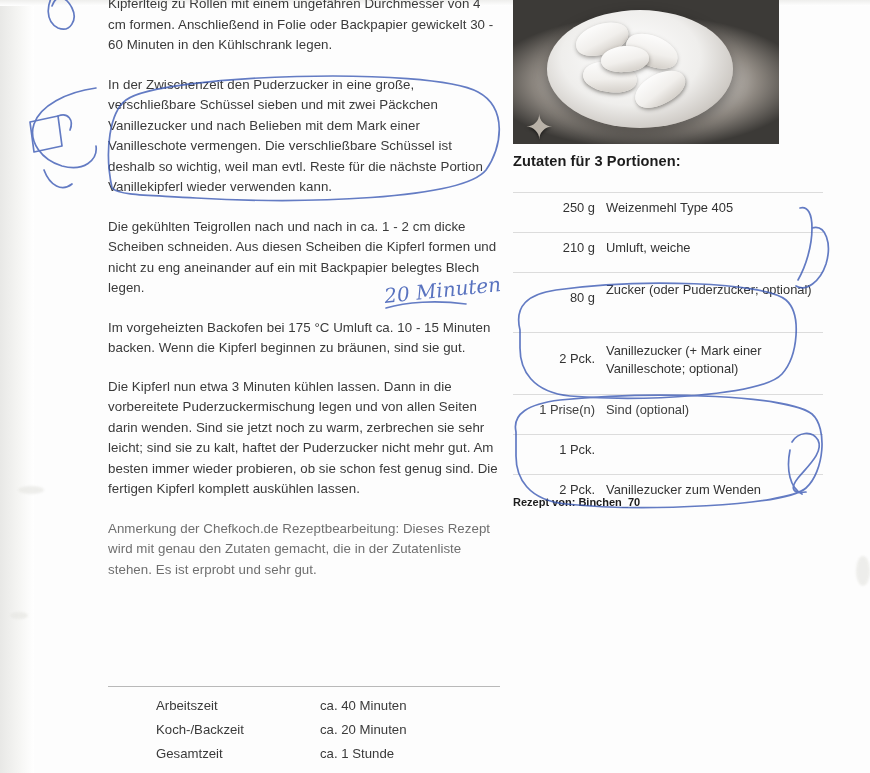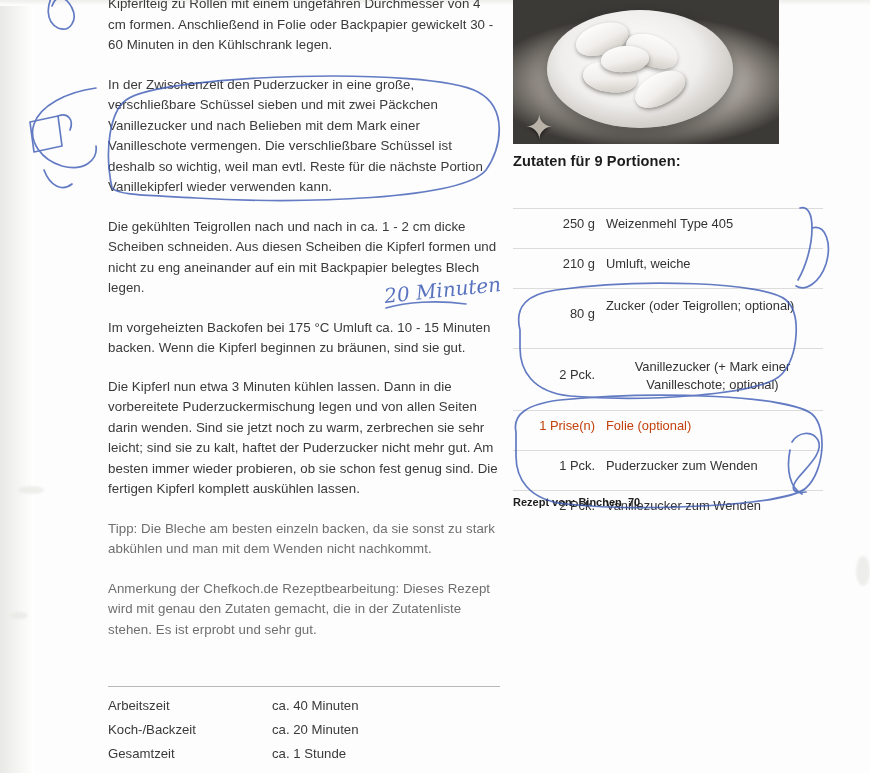--- a/index.html
+++ b/index.html
@@ -68,21 +68,21 @@
     width: 392px;
     border-top: 1px solid #b9b9b9;
     padding-top: 7px;
   }
   #time-table .trow {
     display: flex;
     font-size: 13.2px;
     line-height: 24px;
     color: #3a3a3a;
   }
-  #time-table .tlabel { width: 128px; }
+  #time-table .tlabel { width: 128px; margin-left: 48px; }
   #time-table .tval { flex: 1; margin-left: 36px; }
 
   
   #photo {
     position: absolute;
     left: 513px;
     top: -4px;
     width: 266px;
     height: 148px;
     overflow: hidden;
@@ -139,21 +139,21 @@
     top: 496px;
     font-size: 11px;
     font-weight: bold;
     color: #1d1d1d;
   }
 
   
   #ingredients {
     position: absolute;
     left: 513px;
-    top: 208px;
+    top: 192px;
     width: 310px;
   }
   .ing-row {
     display: flex;
     align-items: flex-start;
     min-height: 28px;
     border-bottom: 1px solid #dcdcdc;
     padding: 6px 0 5px 0;
     font-size: 12.9px;
     line-height: 18px;
@@ -164,24 +164,23 @@
     width: 82px;
     text-align: right;
     padding-right: 11px;
     color: #333;
     white-space: nowrap;
     flex: 0 0 82px;
   }
   .ing-name {
     color: #333;
     padding-right: 4px;
-    text-align: center;
   }
   .ing-row.muted .ing-qty,
-  .ing-row.muted .ing-name { color: #c2410c; }
+  .ing-row.muted .ing-name { color: #404040; }
 
   
   #pen {
     position: absolute;
     inset: 0;
     pointer-events: none;
   }
   .hand-note {
     position: absolute;
     color: #3d5bb5;
@@ -202,21 +201,20 @@
   <div class="scan-smudge" style="left:10px; top:612px; width:18px; height:7px;"></div>
   <div class="scan-smudge" style="left:856px; top:556px; width:14px; height:30px;"></div>
 </div>
 
 <div id="text-col">
   <p class="para">Kipferlteig zu Rollen mit einem ungefähren Durchmesser von 4 cm formen. Anschließend in Folie oder Backpapier gewickelt 30 - 60 Minuten in den Kühlschrank legen.</p>
   <p class="para">In der Zwischenzeit den Puderzucker in eine große, verschließbare Schüssel sieben und mit zwei Päckchen Vanillezucker und nach Belieben mit dem Mark einer Vanilleschote vermengen. Die verschließbare Schüssel ist deshalb so wichtig, weil man evtl. Reste für die nächste Portion Vanillekipferl wieder verwenden kann.</p>
   <p class="para">Die gekühlten Teigrollen nach und nach in ca. 1 - 2 cm dicke Scheiben schneiden. Aus diesen Scheiben die Kipferl formen und nicht zu eng aneinander auf ein mit Backpapier belegtes Blech legen.</p>
   <p class="para" style="margin-bottom:18px">Im vorgeheizten Backofen bei 175 °C Umluft ca. 10 - 15 Minuten backen. Wenn die Kipferl beginnen zu bräunen, sind sie gut.</p>
   <p class="para">Die Kipferl nun etwa 3 Minuten kühlen lassen. Dann in die vorbereitete Puderzuckermischung legen und von allen Seiten darin wenden. Sind sie jetzt noch zu warm, zerbrechen sie sehr leicht; sind sie zu kalt, haftet der Puderzucker nicht mehr gut. Am besten immer wieder probieren, ob sie schon fest genug sind. Die fertigen Kipferl komplett auskühlen lassen.</p>
-  <p class="para semi">Tipp: Die Bleche am besten einzeln backen, da sie sonst zu stark abkühlen und man mit dem Wenden nicht nachkommt.</p>
   <p class="para semi">Anmerkung der Chefkoch.de Rezeptbearbeitung: Dieses Rezept wird mit genau den Zutaten gemacht, die in der Zutatenliste stehen. Es ist erprobt und sehr gut.</p>
 </div>
 
 <div id="time-table">
   <div class="trow">
     <div class="tlabel">Arbeitszeit</div>
     <div class="tval">ca. 40 Minuten</div>
   </div>
   <div class="trow">
     <div class="tlabel">Koch-/Backzeit</div>
@@ -234,46 +232,45 @@
   <div class="crescent" style="left:62px; top:28px; transform:rotate(-18deg);"></div>
   <div class="crescent" style="left:112px; top:40px; transform:rotate(22deg);"></div>
   <div class="crescent" style="left:70px; top:66px; transform:rotate(8deg);"></div>
   <div class="crescent" style="left:120px; top:78px; transform:rotate(-28deg);"></div>
   <div class="crescent" style="left:88px; top:50px; transform:rotate(-4deg); width:48px; height:26px;"></div>
   <div class="star">
       <span>✦</span>
     </div>
 </div>
 
-<div id="ingredients-title" class="section-head">Zutaten für 9 Portionen:</div>
+<div id="ingredients-title" class="section-head">Zutaten für 3 Portionen:</div>
 
 <div id="ingredients">
   <div class="ing-row">
     <div class="ing-qty">250 g</div>
     <div class="ing-name">Weizenmehl Type 405</div>
   </div>
   <div class="ing-row">
     <div class="ing-qty">210 g</div>
     <div class="ing-name">Umluft, weiche</div>
   </div>
   <div class="ing-row" style="min-height:48px">
     <div class="ing-qty" style="padding-top:10px">80 g</div>
-    <div class="ing-name" style="padding-top:2px">Zucker (oder Teigrollen; optional)</div>
+    <div class="ing-name" style="padding-top:2px">Zucker (oder Puderzucker; optional)</div>
   </div>
   <div class="ing-row" style="min-height:50px">
     <div class="ing-qty" style="padding-top:11px">2 Pck.</div>
     <div class="ing-name" style="padding-top:3px">Vanillezucker (+ Mark einer Vanilleschote; optional)</div>
   </div>
   <div class="ing-row muted">
     <div class="ing-qty">1 Prise(n)</div>
-    <div class="ing-name">Folie (optional)</div>
+    <div class="ing-name">Sind (optional)</div>
   </div>
   <div class="ing-row">
     <div class="ing-qty">1 Pck.</div>
-    <div class="ing-name">Puderzucker zum Wenden</div>
   </div>
   <div class="ing-row last">
     <div class="ing-qty">2 Pck.</div>
     <div class="ing-name">Vanillezucker zum Wenden</div>
   </div>
 </div>
 
 <div id="author-line">Rezept von: Binchen_70</div>
 
 <svg id="pen" width="870" height="773" viewBox="0 0 870 773">

